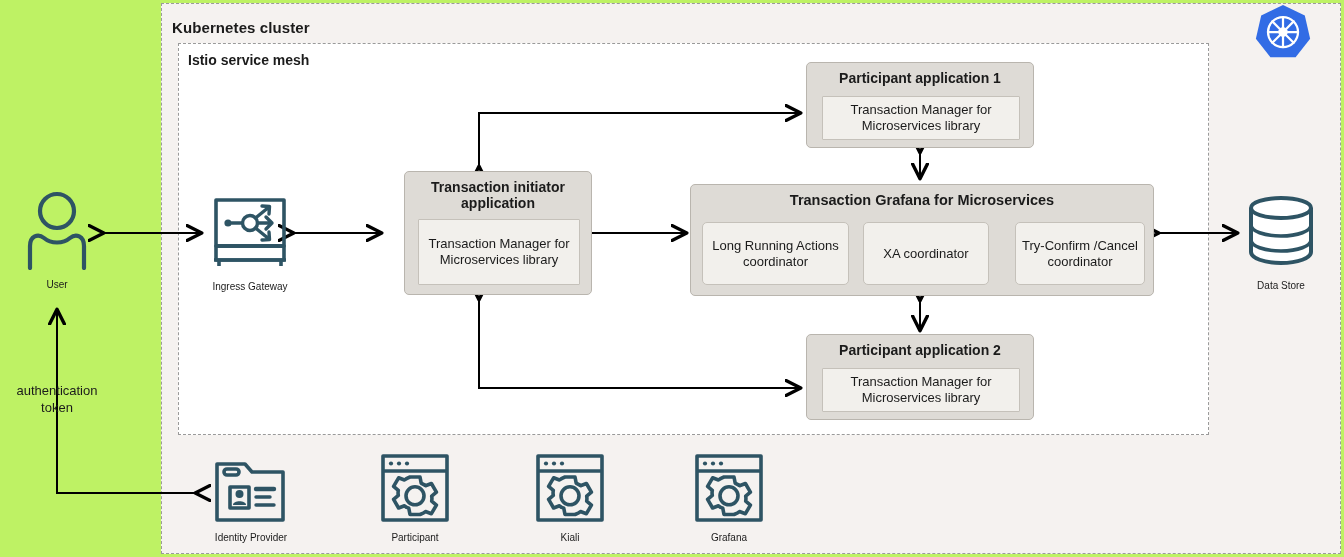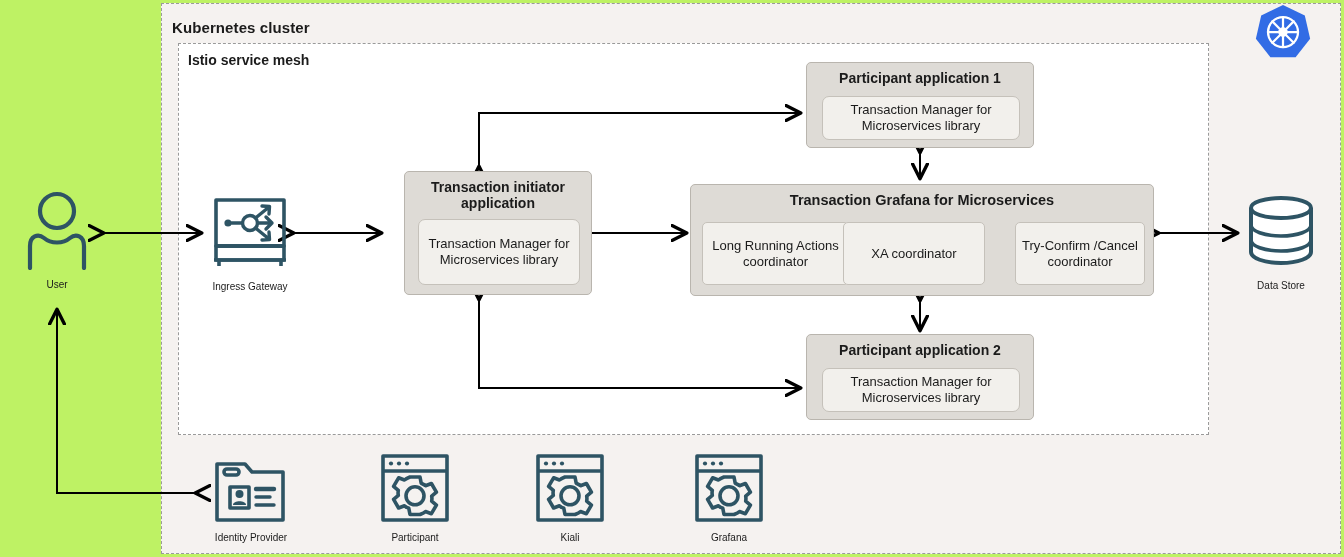--- a/index.html
+++ b/index.html
@@ -9,40 +9,40 @@
   .k8s-box{position:absolute;left:161px;top:3px;width:1180px;height:551px;
            background:#f5f2f0;border:1px dashed #9a9a9a;box-sizing:border-box;}
   .k8s-title{position:absolute;left:172px;top:19px;font-size:15px;font-weight:bold;color:#1b1b1b;letter-spacing:.1px;}
 
   .istio-box{position:absolute;left:178px;top:43px;width:1031px;height:392px;
              background:#ffffff;border:1px dashed #9a9a9a;box-sizing:border-box;}
   .istio-title{position:absolute;left:188px;top:52px;font-size:14px;font-weight:bold;color:#1b1b1b;}
 
   .appbox{position:absolute;background:#dedbd6;border:1px solid #b9b5ae;border-radius:5px;box-sizing:border-box;}
   .appbox .hdr{text-align:center;font-size:14px;font-weight:bold;color:#1b1b1b;line-height:16px;padding-top:7px;}
-  .inner{position:absolute;background:#f2f0ec;border:1px solid #c5c1ba;border-radius:7px;box-sizing:border-box;
+  .inner{position:absolute;background:#f2f0ec;border:1px solid #c5c1ba;border-radius:1px;box-sizing:border-box;
          display:flex;align-items:center;justify-content:center;text-align:center;
          font-size:13px;color:#1b1b1b;line-height:16px;}
 
   #initiator{left:385px;top:171px;width:188px;height:124px;margin-left:19px;}
   #initiator .inner{left:13px;top:47px;width:162px;height:66px;}
 
   #part1{left:806px;top:62px;width:228px;height:86px;}
   #part1 .inner{left:15px;top:33px;width:198px;height:44px;}
 
   #part2{left:806px;top:334px;width:228px;height:86px;}
   #part2 .inner{left:15px;top:33px;width:198px;height:44px;}
 
   #tmbox{left:690px;top:184px;width:464px;height:112px;}
   #tmbox .hdr{font-size:14.5px;}
   .coord{position:absolute;top:37px;height:63px;background:#f2f0ec;border:1px solid #c5c1ba;border-radius:5px;
          box-sizing:border-box;display:flex;align-items:center;justify-content:center;text-align:center;
          font-size:13px;color:#1b1b1b;line-height:16px;}
   #c0{left:11px;width:147px;}
-  #c1{left:152px;width:142px;}
+  #c1{left:172px;width:126px;}
   #c2{left:324px;width:130px;}
 
   .node-label{position:absolute;text-align:center;font-size:10px;color:#1b1b1b;line-height:17px;}
   svg.layer{position:absolute;left:0;top:0;width:1344px;height:557px;pointer-events:none;}
   .ico{position:absolute;}
 </style>
 </head>
 <body>
 
 <div id="stage">
@@ -208,14 +208,15 @@
       <line x1="4" y1="19" x2="68" y2="19"></line>
       <circle cx="12" cy="11.5" r="2.1" fill="#2e5464" stroke="none"></circle>
       <circle cx="20" cy="11.5" r="2.1" fill="#2e5464" stroke="none"></circle>
       <circle cx="28" cy="11.5" r="2.1" fill="#2e5464" stroke="none"></circle>
       <path d="M31,25 h10 l1.2,6.2 a14,14 0 0 1 4.3,2.5 l5.9,-2.2 l5,8.6 l-4.7,4 a14,14 0 0 1 0,5 l4.7,4 l-5,8.6 l-5.9,-2.2 a14,14 0 0 1 -4.3,2.5 L41,62.5 h-10 l-1.2,-6.2 a14,14 0 0 1 -4.3,-2.5 l-5.9,2.2 l-5,-8.6 l4.7,-4 a14,14 0 0 1 0,-5 l-4.7,-4 l5,-8.6 l5.9,2.2 a14,14 0 0 1 4.3,-2.5 Z"></path>
       <circle cx="36" cy="43.8" r="9"></circle>
     </g>
   </svg>
   <div class="node-label" style="left:679px;top:529px;width:100px;">Grafana</div>
 
+  <div class="node-label" style="left:2px;top:382px;width:110px;font-size:13px;">authentication token</div>
 
 </div>
 
 </body></html>

